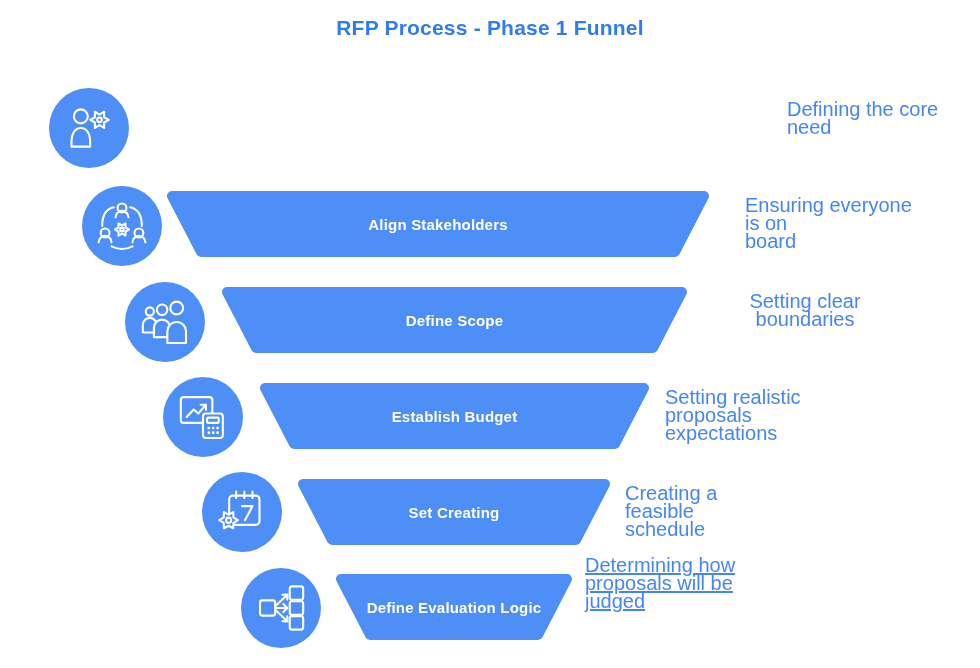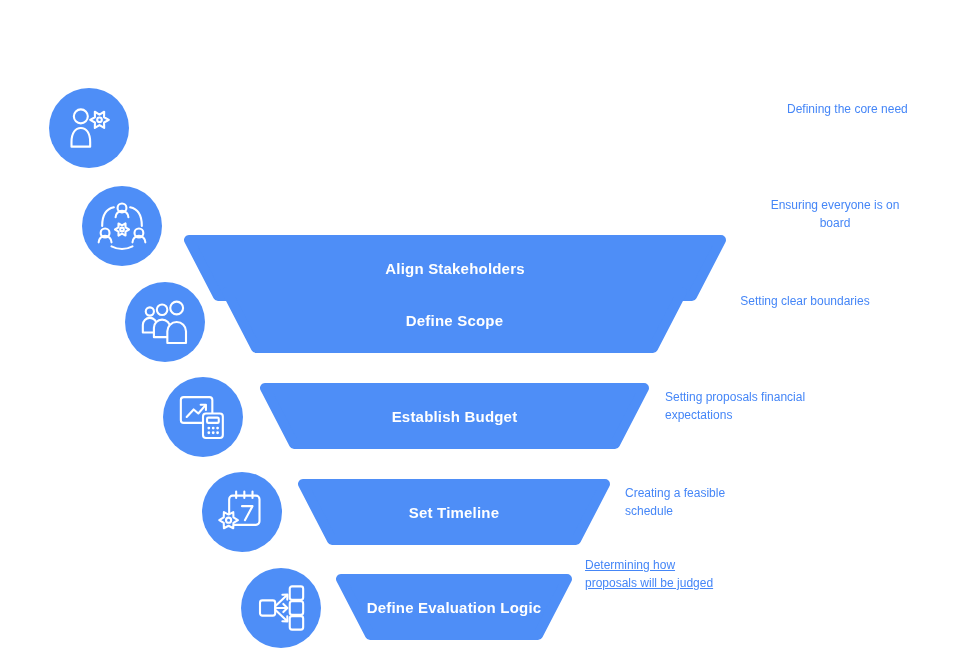--- a/index.html
+++ b/index.html
@@ -18,33 +18,34 @@
   }
   .icon-circle svg{width:56px;height:56px;}
   .segment{position:absolute;height:67px;}
   .segment svg{position:absolute;left:0;top:0;display:block;}
   .seg-label{
     position:absolute;left:0;top:0;width:100%;height:66px;
     display:flex;align-items:center;justify-content:center;
     color:#ffffff;font-size:15px;font-weight:700;letter-spacing:.2px;
   }
   .annotation{
-    position:absolute;color:#4586f7;font-size:12px;font-weight:500;
+    position:absolute;color:#4586f7;font-size:20px;font-weight:500;
     line-height:18px;white-space:pre-line;
   }
   .ic{fill:none;stroke:#ffffff;stroke-width:1.8;stroke-linecap:round;stroke-linejoin:round;}
   .ic-fill{fill:#4e8ef7;stroke:#ffffff;stroke-width:1.8;stroke-linecap:round;stroke-linejoin:round;}
   .ic-dot{fill:#ffffff;stroke:none;}
   .trap{fill:#4e8ef7;stroke:#4e8ef7;stroke-width:10;stroke-linejoin:round;}
 </style>
 </head>
 <body>
 
 <div class="canvas">
 
+  <div class="title">RFP Process - Phase 1 Funnel</div>
 
   <div class="icon-circle" style="left:49px;top:88px;">
     <svg viewBox="0 0 48 48">
       <circle class="ic" cx="17" cy="14" r="6"></circle>
       <path class="ic" d="M9 40 v-4 c0-8 3.5-12 8-12 s8 4 8 12 v4 z"></path>
       <path class="ic" d="M41 17 L36.9 19.25 L37 23.93 L33 21.5 L29 23.93 L29.1 19.25 L25 17 L29.1 14.75 L29 10.07 L33 12.5 L37 10.07 L36.9 14.75 Z"></path>
       <circle class="ic" cx="33" cy="17" r="2"></circle>
     </svg>
   </div>
   <div class="annotation" style="left:787px;top:100px;width:190px;">Defining the core need</div>
@@ -57,27 +58,27 @@
       <path class="ic" d="M4 38 a5.5 5.5 0 0 1 11 0"></path>
       <circle class="ic" cx="38.5" cy="30" r="3.8"></circle>
       <path class="ic" d="M33 38 a5.5 5.5 0 0 1 11 0"></path>
       <path class="ic" d="M7 24 Q7 10 17 8"></path>
       <path class="ic" d="M41 24 Q41 10 31 8"></path>
       <path class="ic" d="M15 41.5 Q24 46 33 41.5"></path>
       <path class="ic" d="M30 27 L27.03 28.75 L27 32.2 L24 30.5 L21 32.2 L20.97 28.75 L18 27 L20.97 25.25 L21 21.8 L24 23.5 L27 21.8 L27.03 25.25 Z"></path>
       <circle class="ic" cx="24" cy="27" r="1.6"></circle>
     </svg>
   </div>
-  <div class="segment" style="left:183px;top:191px;width:544px;margin-top:44px;">
+  <div class="segment" style="left:166px;top:191px;width:544px;">
     <svg width="544" height="67" viewBox="0 0 544 67">
         <path class="trap" d="M6 5 L538 5 L509 61 L35 61 Z"></path>
       </svg>
     <div class="seg-label">Align Stakeholders</div>
   </div>
-  <div class="annotation" style="left:745px;top:196px;width:180px;text-align:center;">Ensuring everyone is on
+  <div class="annotation" style="left:745px;top:196px;width:180px;">Ensuring everyone is on
 board</div>
 
   <div class="icon-circle" style="left:125px;top:282px;">
     <svg viewBox="0 0 48 48">
       <circle class="ic-fill" cx="11" cy="15" r="3.5"></circle>
       <path class="ic-fill" d="M5 33 v-6.5 a6 6 0 0 1 12 0 V33 z"></path>
       <circle class="ic-fill" cx="21.5" cy="13.5" r="4.5"></circle>
       <path class="ic-fill" d="M14.5 37 v-8 a7 7 0 0 1 14 0 V37 z"></path>
       <circle class="ic-fill" cx="34" cy="12" r="5.5"></circle>
       <path class="ic-fill" d="M26 42 v-10 a8 8 0 0 1 16 0 V42 z"></path>
@@ -105,37 +106,37 @@
       <circle class="ic-dot" cx="32.75" cy="37.5" r="1.2"></circle>
       <circle class="ic-dot" cx="36.5" cy="37.5" r="1.2"></circle>
     </svg>
   </div>
   <div class="segment" style="left:259px;top:383px;width:391px;text-align:center;">
     <svg width="391" height="67" viewBox="0 0 391 67">
         <path class="trap" d="M6 5 L385 5 L356 61 L35 61 Z"></path>
       </svg>
     <div class="seg-label">Establish Budget</div>
   </div>
-  <div class="annotation" style="left:665px;top:388px;width:185px;">Setting proposals financial
+  <div class="annotation" style="left:665px;top:388px;width:185px;">Setting realistic proposals
 expectations</div>
 
   <div class="icon-circle" style="left:202px;top:472px;">
     <svg viewBox="0 0 48 48">
       <rect class="ic" x="13" y="10" width="26" height="25" rx="3"></rect>
       <path class="ic" d="M19 6.5 v5.5 M26 6.5 v5.5 M33 6.5 v5.5"></path>
       <path class="ic" d="M24 19 h9 l-6.5 12"></path>
       <path class="ic-fill" d="M20.5 31 L16.66 33.4 L16.5 37.93 L12.5 35.8 L8.5 37.93 L8.34 33.4 L4.5 31 L8.34 28.6 L8.5 24.07 L12.5 26.2 L16.5 24.07 L16.66 28.6 Z"></path>
       <circle class="ic" cx="12.5" cy="31" r="2.2"></circle>
     </svg>
   </div>
   <div class="segment" style="left:297px;top:479px;width:314px;">
     <svg width="314" height="67" viewBox="0 0 314 67">
         <path class="trap" d="M6 5 L308 5 L279 61 L35 61 Z"></path>
       </svg>
-    <div class="seg-label">Set Timeline</div>
+    <div class="seg-label">Set Creating</div>
   </div>
   <div class="annotation" style="left:625px;top:484px;width:150px;">Creating a feasible
 schedule</div>
 
   <div class="icon-circle" style="left:241px;top:568px;">
     <svg viewBox="0 0 48 48">
       <rect class="ic" x="6" y="17.5" width="13" height="13" rx="2"></rect>
       <rect class="ic" x="31.5" y="5.5" width="11.5" height="11.5" rx="2"></rect>
       <rect class="ic" x="31.5" y="18.25" width="11.5" height="11.5" rx="2"></rect>
       <rect class="ic" x="31.5" y="31" width="11.5" height="11.5" rx="2"></rect>

